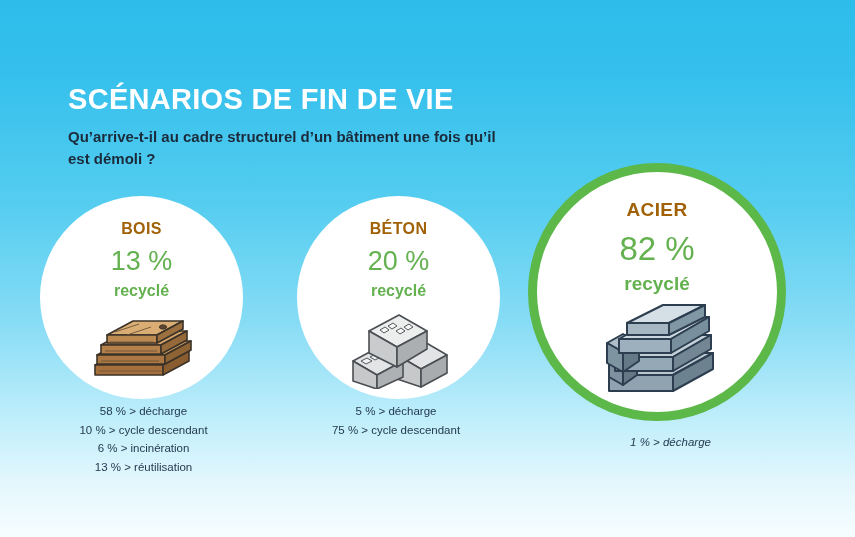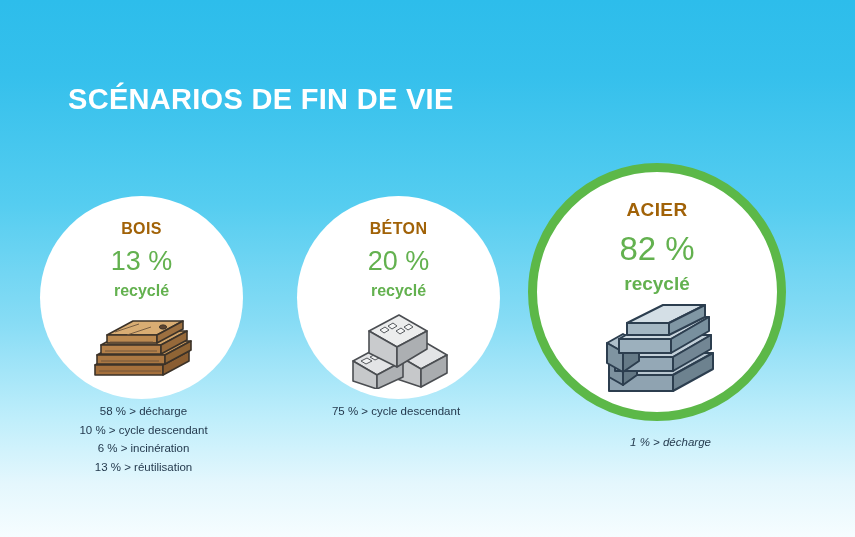--- a/index.html
+++ b/index.html
@@ -132,20 +132,21 @@
 
   .stat-line { display:block; }
 </style>
 </head>
 <body>
 
 <div id="infographic">
 
   <div id="header">
     <div id="title">SCÉNARIOS DE FIN DE VIE</div>
+    <div id="subtitle">Qu’arrive-t-il au cadre structurel d’un bâtiment une fois qu’il est démoli ?</div>
   </div>
 
   <div class="material" id="mat-bois">
     <div class="circle">
       <div class="m-name">BOIS</div>
       <div class="m-pct">13 %</div>
       <div class="m-recycled">recyclé</div>
       <div class="icon-wrap">
         <svg width="110" height="76" viewBox="0 0 110 76">
           <g stroke="#3b3228" stroke-width="1.6" stroke-linejoin="round">
@@ -256,20 +257,21 @@
   </div>
 
   <div class="stats" id="stats-bois">
     <span class="stat-line">58 % &gt; décharge</span>
     <span class="stat-line">10 % &gt; cycle descendant</span>
     <span class="stat-line">6 % &gt; incinération</span>
     <span class="stat-line">13 % &gt; réutilisation</span>
   </div>
 
   <div class="stats" id="stats-beton">
+    <span class="stat-line">5 % &gt; décharge</span>
     <span class="stat-line">75 % &gt; cycle descendant</span>
   </div>
 
   <div class="stats" id="stats-acier">
     <span class="stat-line">1 % &gt; décharge</span>
   </div>
 
 </div>
 
 </body></html>

